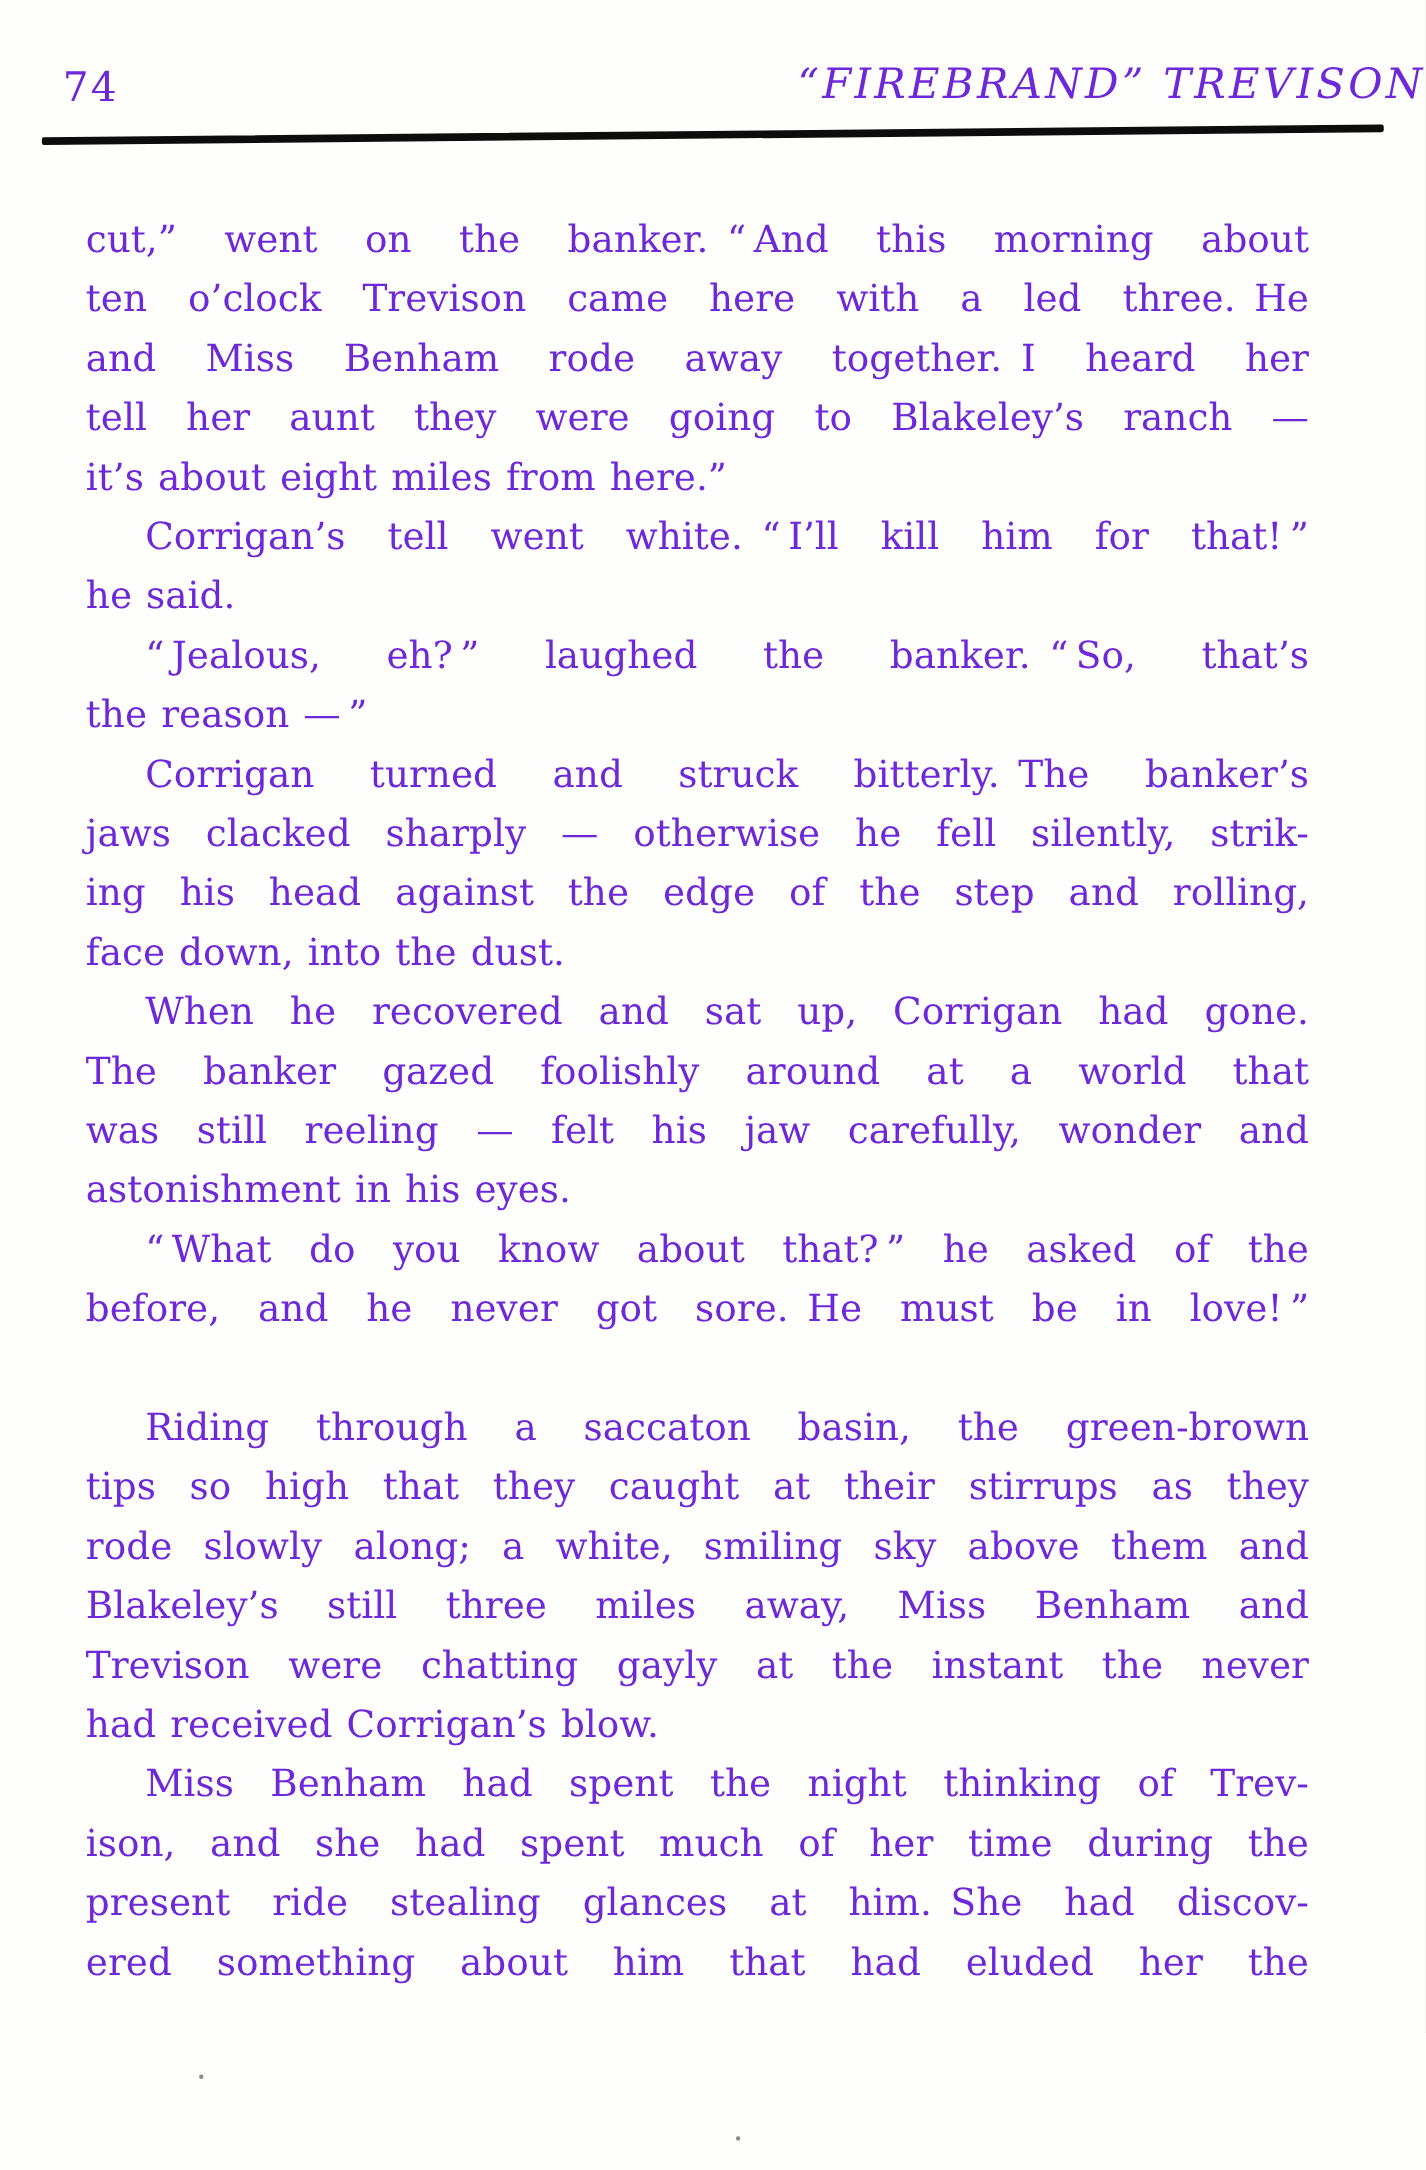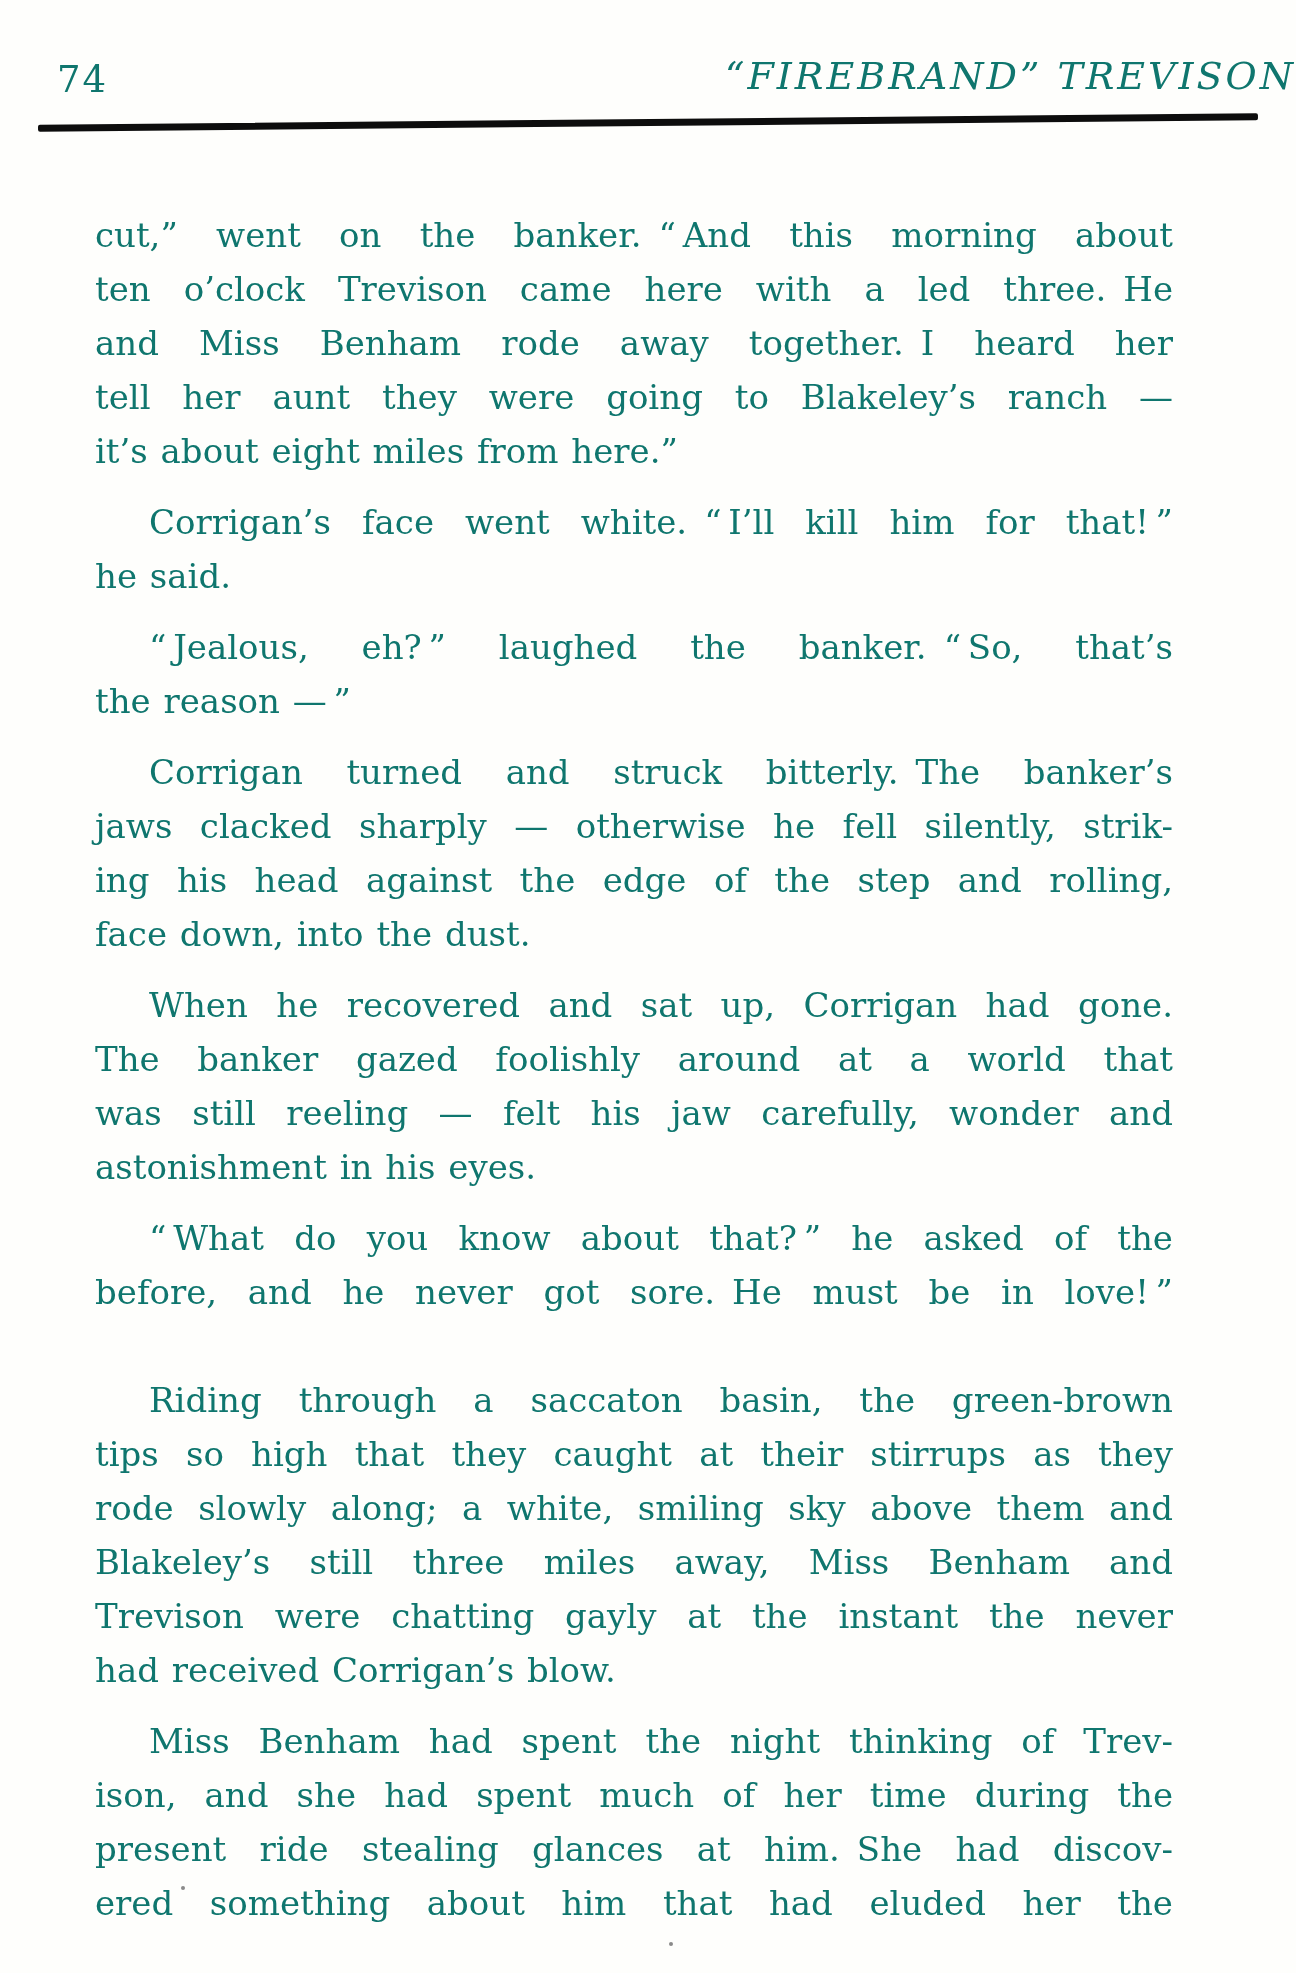--- a/index.html
+++ b/index.html
@@ -1,21 +1,21 @@
 <!DOCTYPE html>
 <html><head>
 <meta charset="utf-8">
 <style>
   html, body { margin:0; padding:0; background:#e8e8e8; }
   .page {
     position:relative;
     width:1296px;
     height:1973px;
     background:#fefefc;
-    color:#0f766e;
+    color:#6d28d9;
     font-family:"DejaVu Serif", "Liberation Serif", serif;
     overflow:hidden;
   }
   .header-num {
     position:absolute;
     left:57px;
     top:58px;
     font-size:37px;
     letter-spacing:2px;
   }
@@ -42,21 +42,21 @@
   }
   main {
     position:absolute;
     left:78px;
     top:191px;
     width:1112px;
     font-size:34px;
     line-height:54px;
     word-spacing:2px;
   }
-  .para { margin:17px; }
+  .para { margin:0; }
   .para.indent .line:first-child { text-indent:54px; }
   .para.break-before { margin-top:54px; }
   .line {
     text-align:justify;
     text-align-last:justify;
     white-space:nowrap;
   }
   .line.last {
     text-align-last:left;
   }
@@ -78,21 +78,21 @@
 
   <main>
       <div class="para">
         <div class="line">cut,” went on the banker. “ And this morning about</div>
         <div class="line">ten o’clock Trevison came here with a led three. He</div>
         <div class="line">and Miss Benham rode away together. I heard her</div>
         <div class="line">tell her aunt they were going to Blakeley’s ranch —</div>
         <div class="line last">it’s about eight miles from here.”</div>
       </div>
       <div class="para indent">
-        <div class="line">Corrigan’s face went white. “ I’ll kill him for that! ”</div>
+        <div class="line">Corrigan’s tell went white. “ I’ll kill him for that! ”</div>
         <div class="line last">he said.</div>
       </div>
       <div class="para indent">
         <div class="line">“ Jealous, eh? ” laughed the banker. “ So, that’s</div>
         <div class="line last">the reason — ”</div>
       </div>
       <div class="para indent">
         <div class="line">Corrigan turned and struck bitterly. The banker’s</div>
         <div class="line">jaws clacked sharply — otherwise he fell silently, strik-</div>
         <div class="line">ing his head against the edge of the step and rolling,</div>

